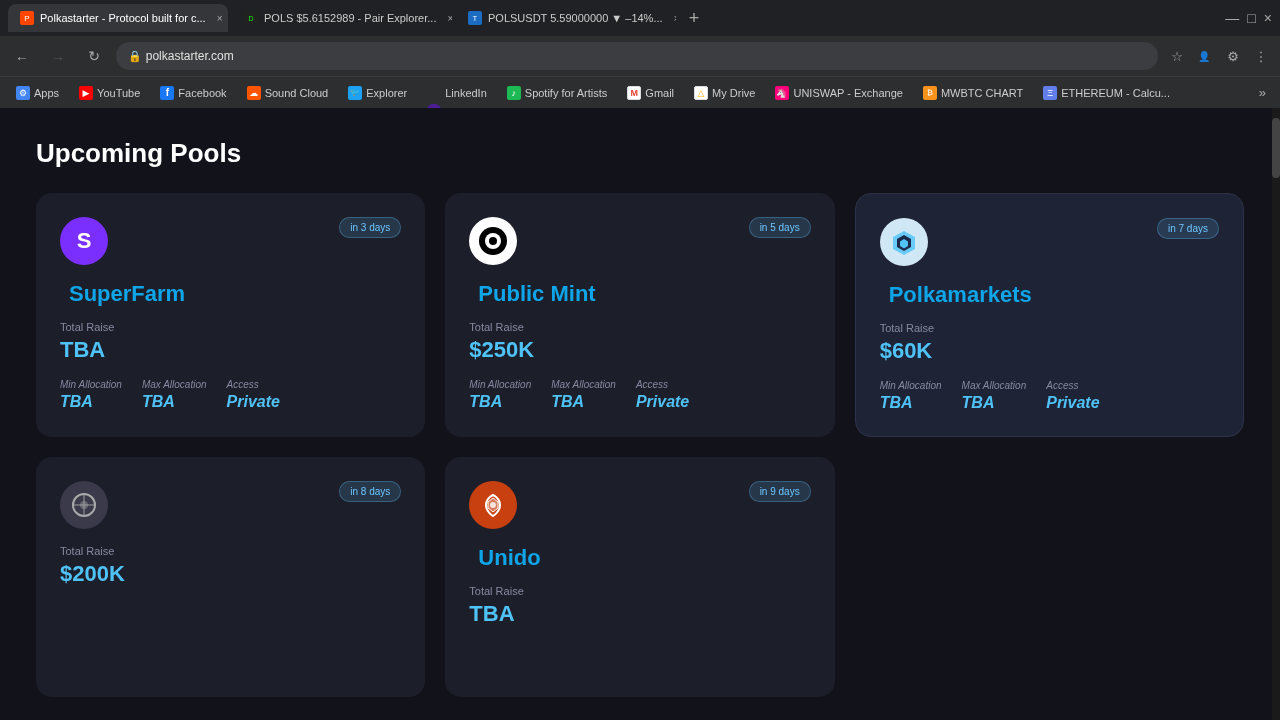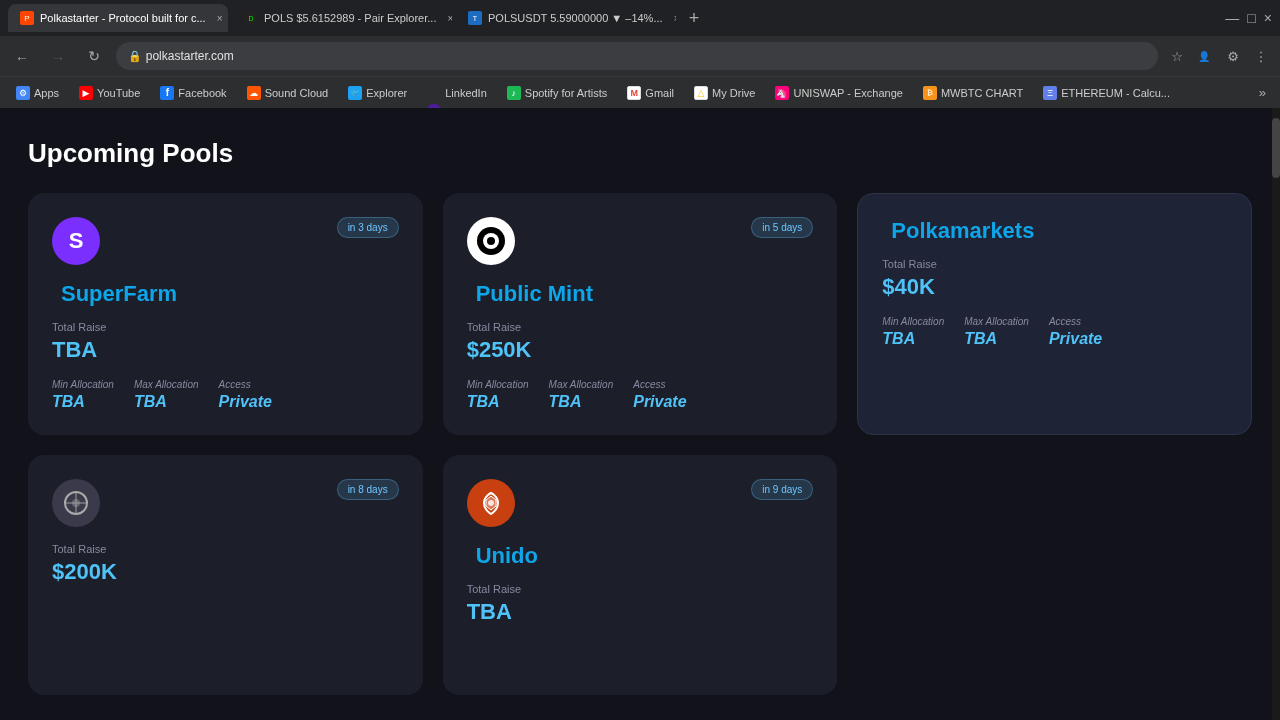--- a/index.html
+++ b/index.html
@@ -153,21 +153,21 @@
       font-size:13px;
       cursor:pointer;
       padding: 3px 6px;
     }
 
     
     .page-content {
       background: #12131a;
       height: calc(720px - 108px);
       overflow: hidden;
-      padding: 30px 28px;
+      padding: 30px 36px;
     }
 
     .page-title {
       font-size: 26px;
       font-weight: 700;
       color: #fff;
       margin-bottom: 24px;
     }
 
     .pools-grid {
@@ -459,23 +459,33 @@
           <div class="alloc-value">TBA</div>
         </div>
         <div class="allocation-col">
           <div class="alloc-label">Access</div>
           <div class="alloc-value access">Private</div>
         </div>
       </div>
     </div>
 
     <div class="pool-card highlighted">
+      <div class="card-header">
+        <div class="polkamarkets-logo">
+          <svg width="30" height="30" viewBox="0 0 30 30">
+            <polygon points="15,4 26,10 26,22 15,28 4,22 4,10" fill="#4fc3f7" opacity="0.8"></polygon>
+            <polygon points="15,8 22,12 22,20 15,24 8,20 8,12" fill="#1a2a4a"></polygon>
+            <polygon points="15,12 19,14.5 19,19 15,21.5 11,19 11,14.5" fill="#4fc3f7"></polygon>
+          </svg>
+        </div>
+        <div class="days-badge">in 7 days</div>
+      </div>
       <div class="project-name">Polkamarkets</div>
       <div class="total-raise-label">Total Raise</div>
-      <div class="total-raise-value">$40K</div>
+      <div class="total-raise-value">$60K</div>
       <div class="allocation-row">
         <div class="allocation-col">
           <div class="alloc-label">Min Allocation</div>
           <div class="alloc-value">TBA</div>
         </div>
         <div class="allocation-col">
           <div class="alloc-label">Max Allocation</div>
           <div class="alloc-value">TBA</div>
         </div>
         <div class="allocation-col">

